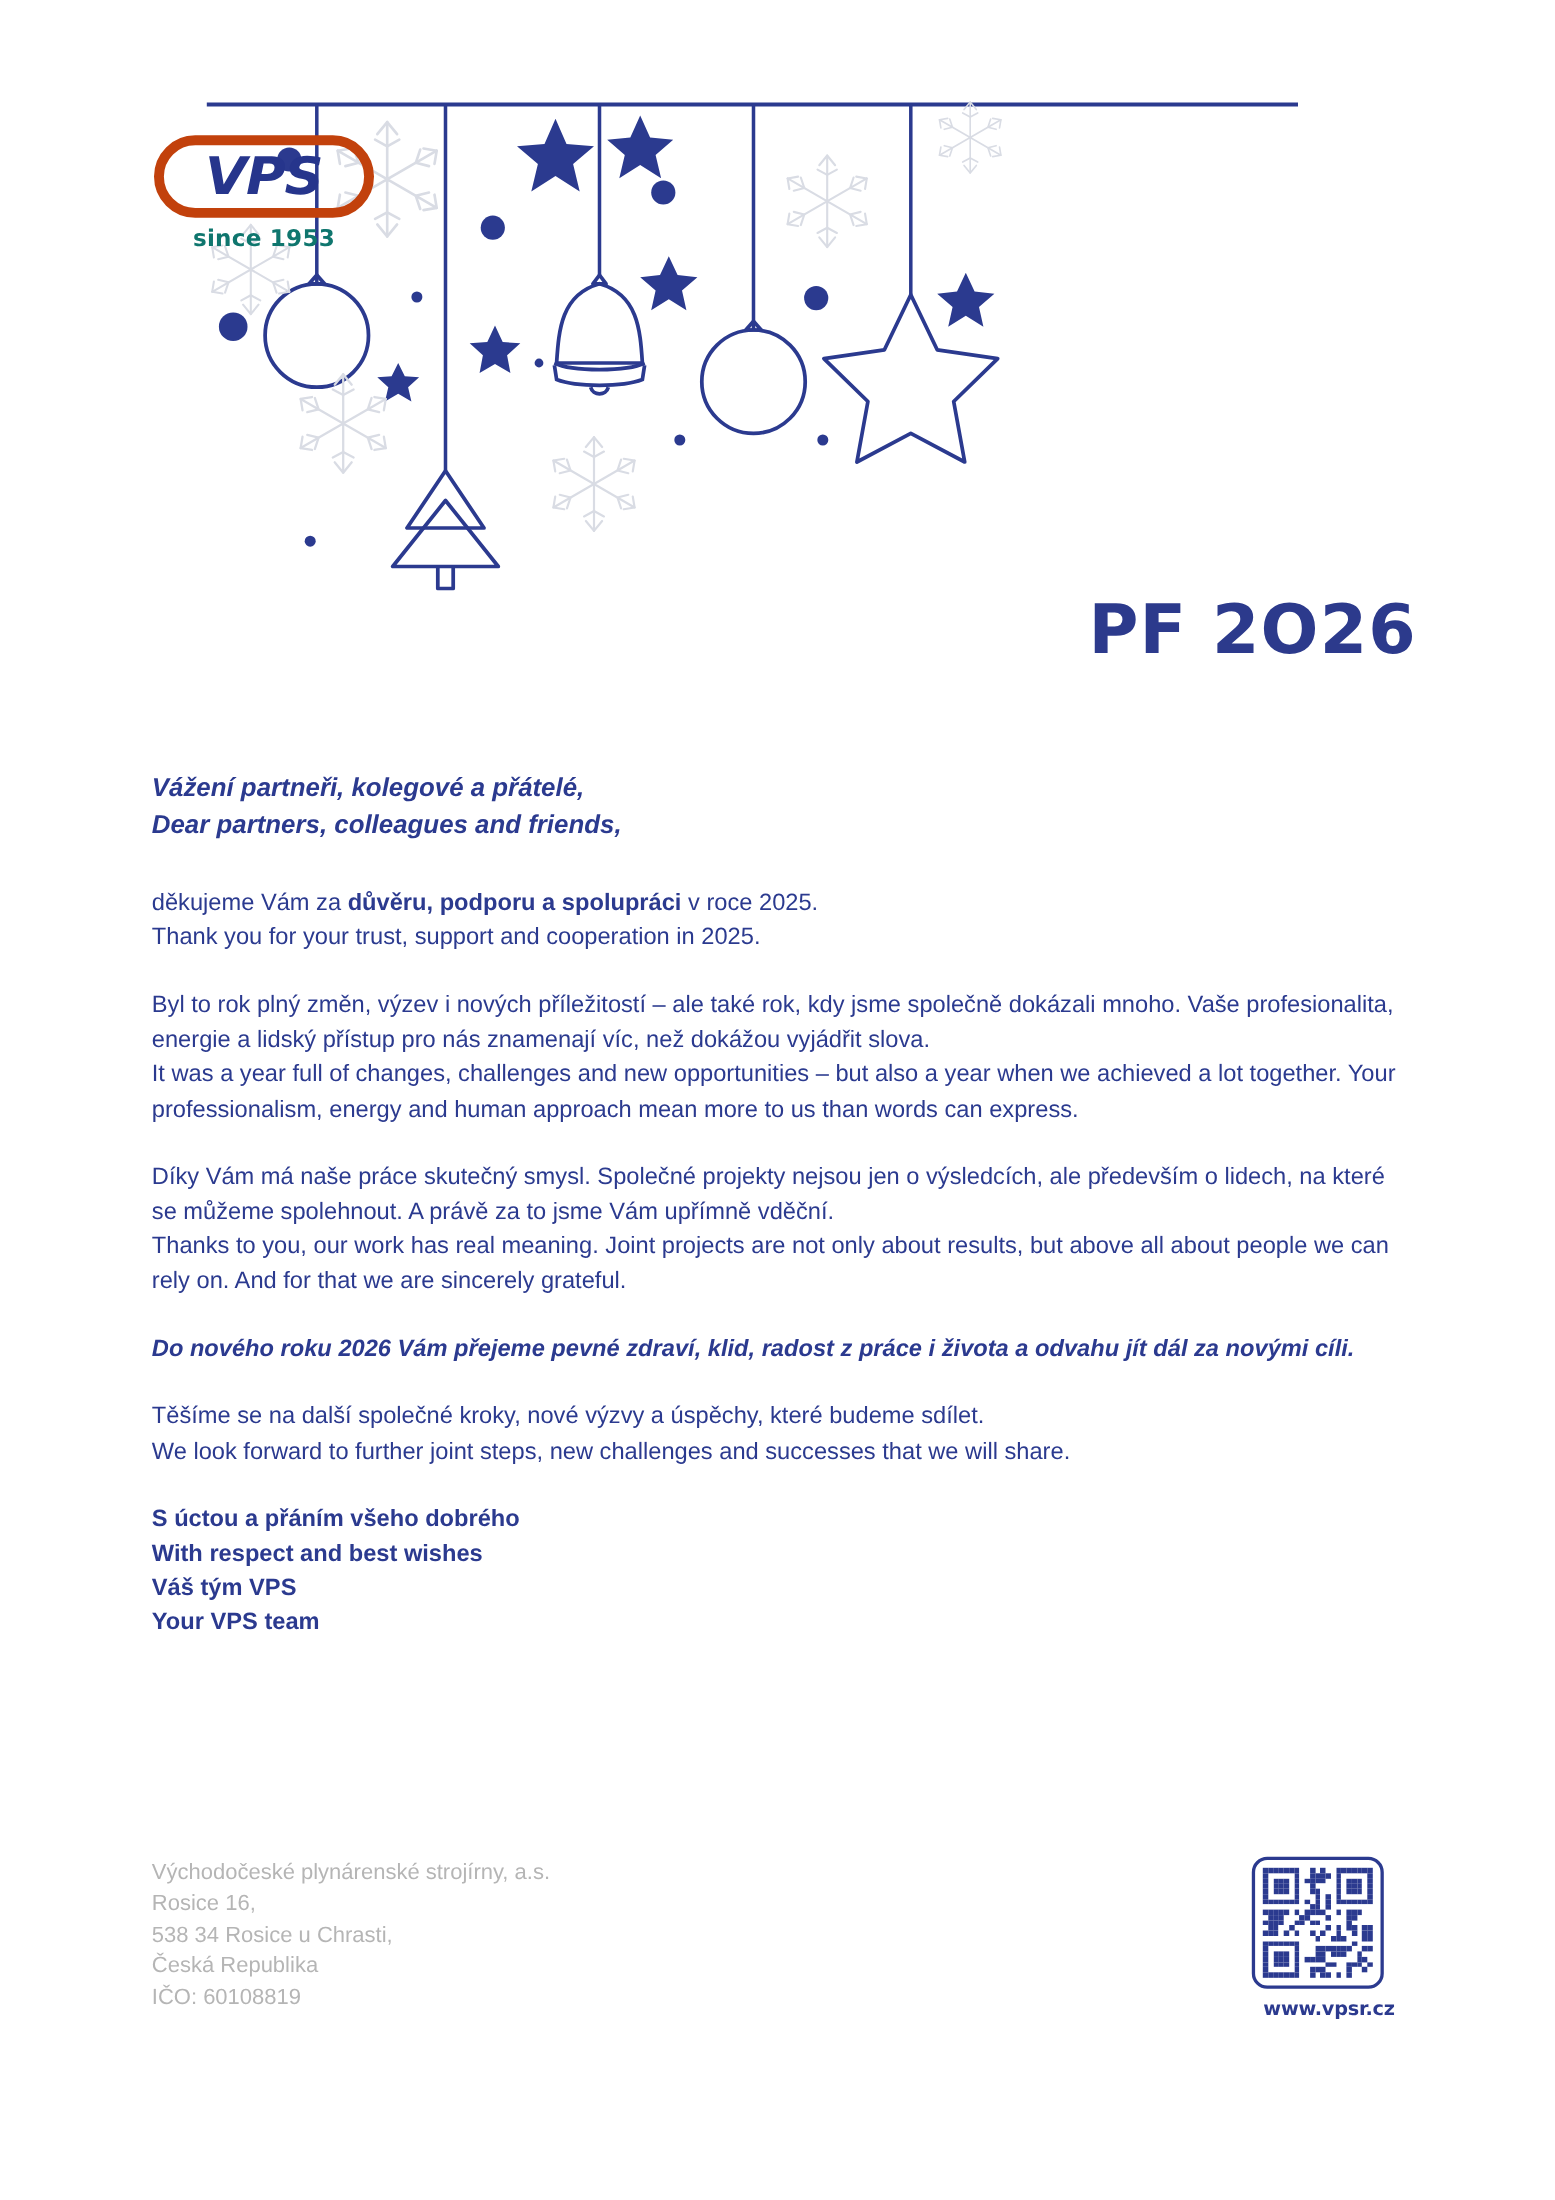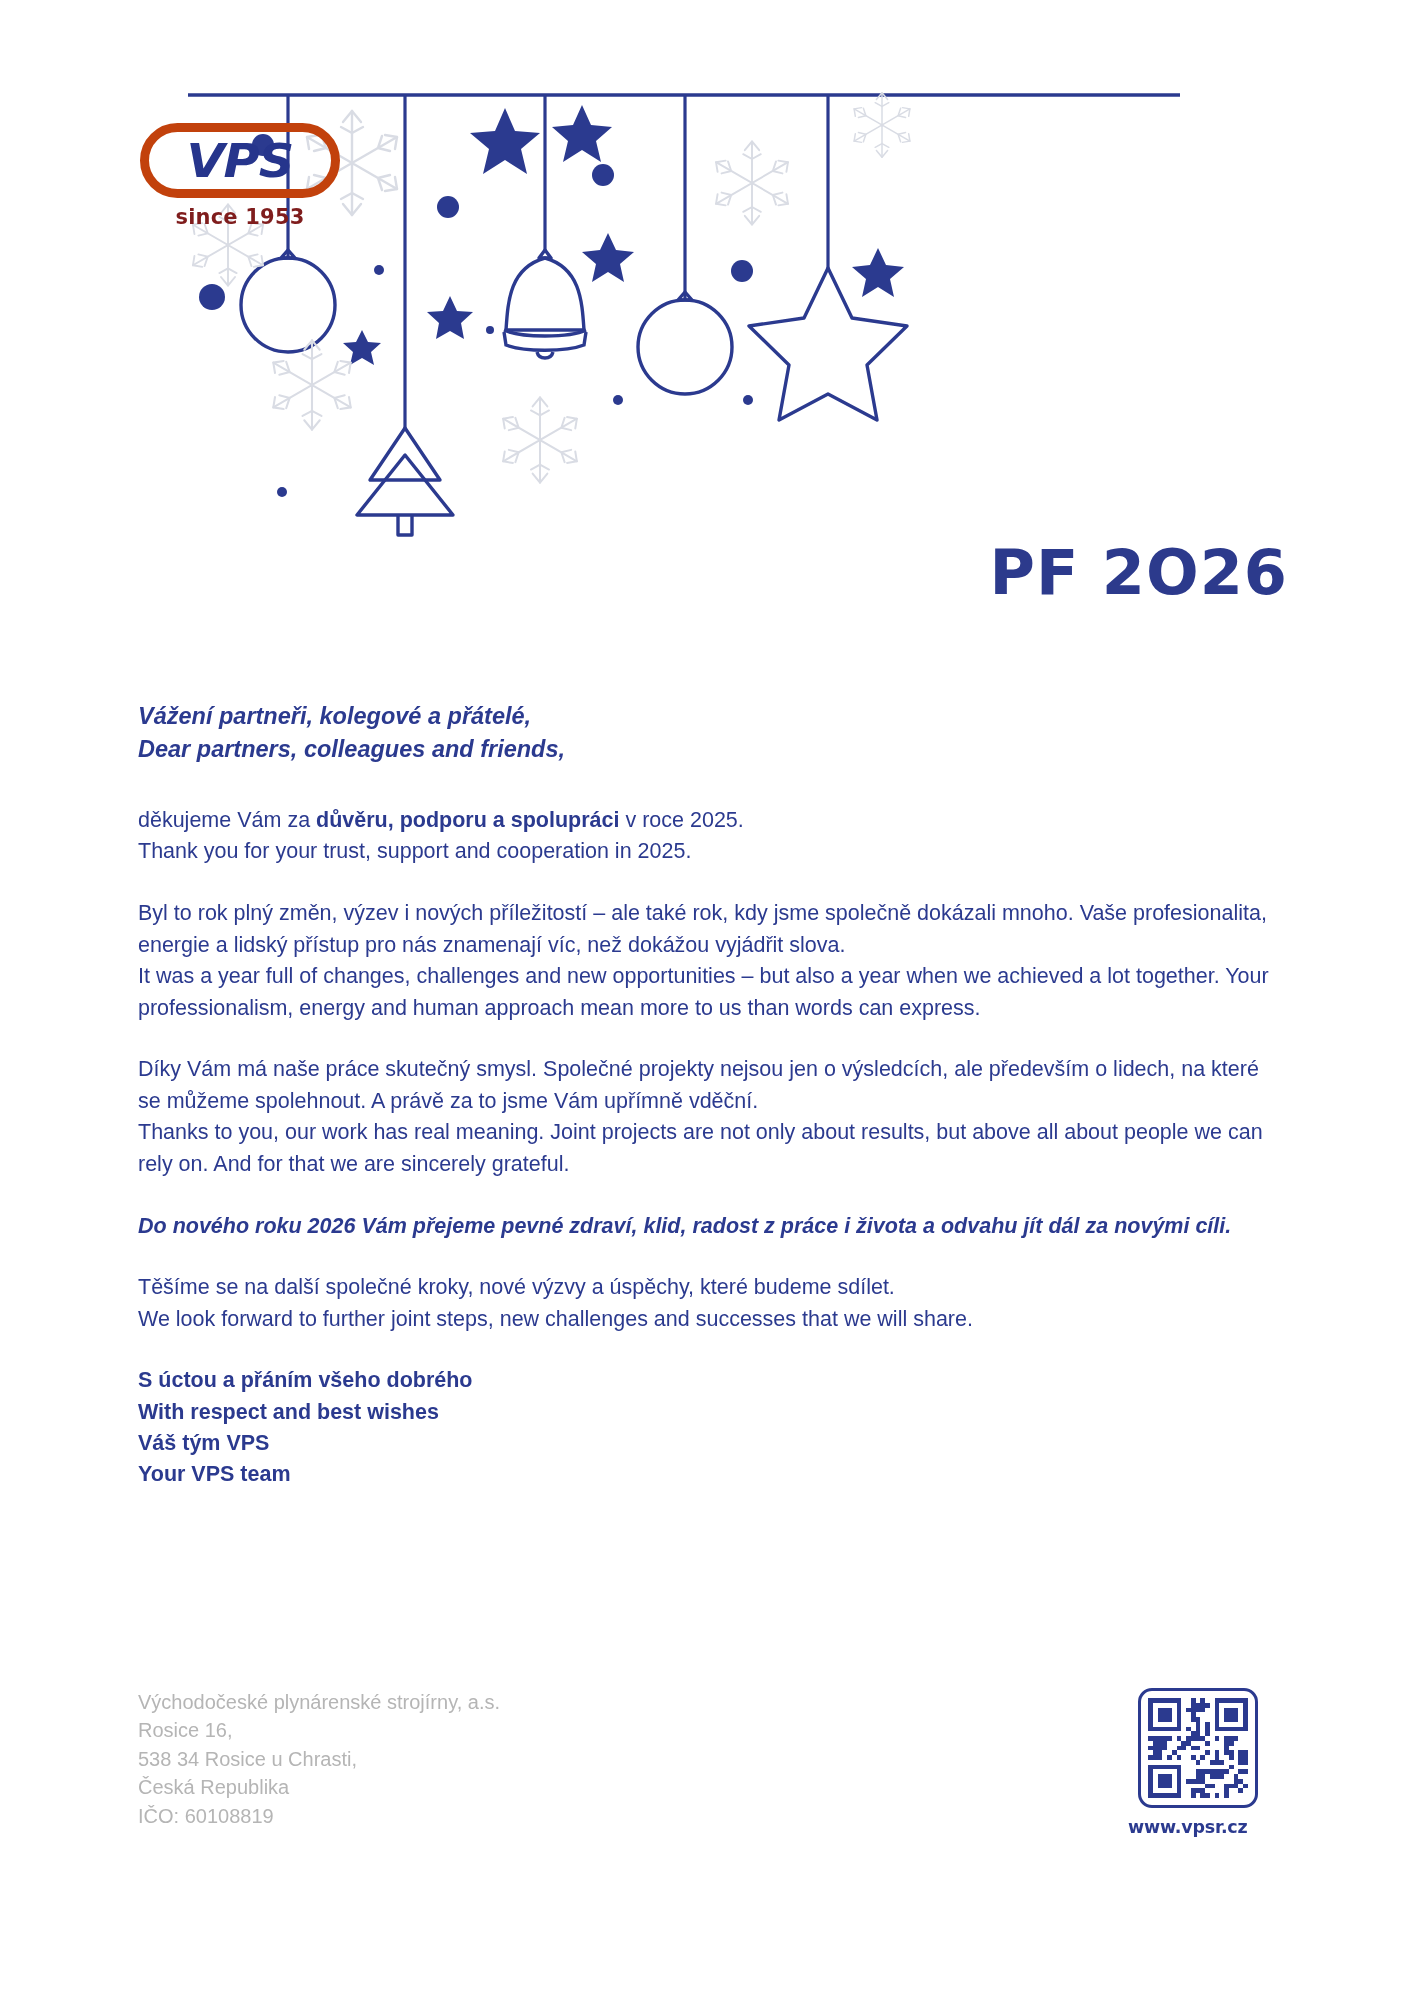--- a/index.html
+++ b/index.html
@@ -53,21 +53,21 @@
     letter-spacing: -1px;
     color: #26358c;
     line-height: 1;
     transform: scaleX(1.05);
   }
   #brand-logo .logo-since {
     text-align: center;
     font-family: "DejaVu Sans", sans-serif;
     font-weight: 700;
     font-size: 21px;
-    color: #7f1d1d;
+    color: #0f766e;
     margin-top: 7px;
     letter-spacing: 0.2px;
   }
 
   
   #pf-title {
     position: absolute;
     right: 126px;
     top: 542px;
     font-family: "DejaVu Sans", sans-serif;
@@ -121,21 +121,21 @@
     top: 1688px;
     font-size: 20px;
     line-height: 1.42;
     color: #b5b5b5;
   }
   #footer-qr {
     position: absolute;
     left: 1128px;
     top: 1688px;
     width: 140px;
-    text-align: left;
+    text-align: right;
   }
   #footer-qr .qr-frame {
     width: 120px;
     height: 120px;
     margin: 0 auto;
     box-sizing: border-box;
     border: 3px solid #2b3a8f;
     border-radius: 14px;
     padding: 7px;
     background: #ffffff;

